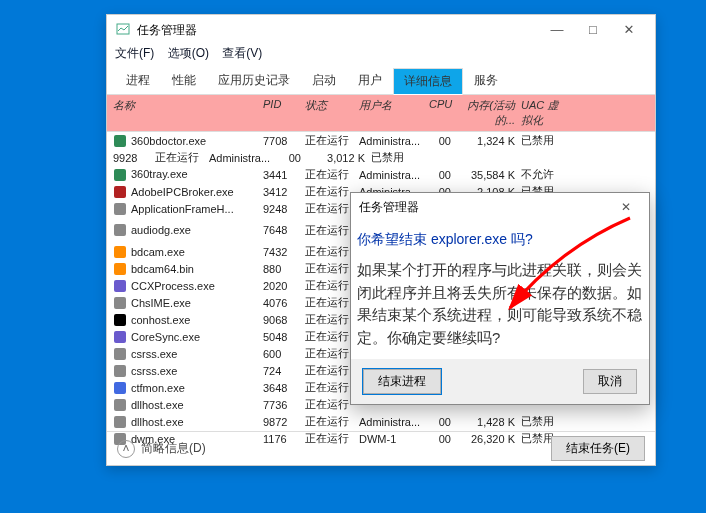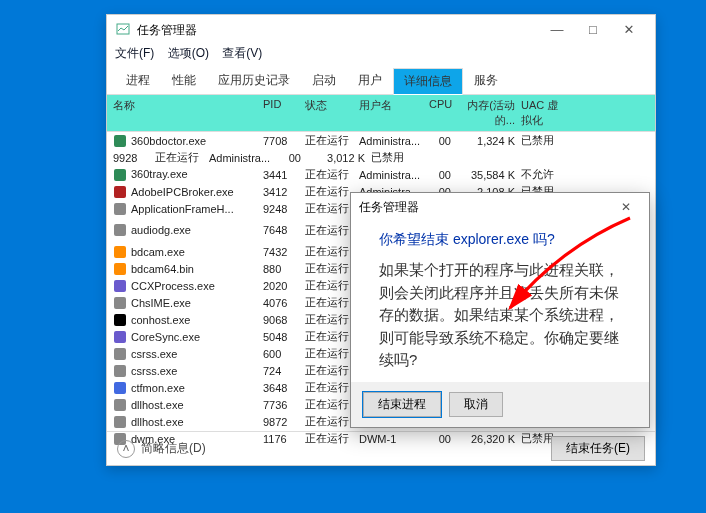--- a/index.html
+++ b/index.html
@@ -8,43 +8,43 @@
 .titlebar { height: 30px; display: flex; align-items: center; padding: 0 8px; }
 .titlebar .icon { width: 16px; height: 16px; display: inline-flex; align-items: center; justify-content: center; margin-right: 6px; }
 .titlebar .title { flex: 1; font-size: 12px; }
 .winbtns { display: flex; }
 .winbtn { width: 36px; height: 28px; text-align: center; line-height: 28px; color: #555; font-size: 13px; cursor: pointer; }
 .menubar { height: 22px; padding: 0 8px; font-size: 12px; color: #0f172a; }
 .menubar span { margin-right: 10px; }
 .tabs { display: flex; border-bottom: 1px solid #ddd; padding: 0 8px; }
 .tab { padding: 4px 10px; font-size: 12px; color: #333; border: 1px solid transparent; cursor: pointer; }
 .tab.active { border: 1px solid #ddd; border-bottom: 1px solid #fff; background: #0ea5e9; position: relative; top: 1px; }
-.table-head { display: flex; border-bottom: 1px solid #ddd; background: #5eead4; font-size: 11px; color: #333; padding: 3px 6px; }
+.table-head { display: flex; border-bottom: 1px solid #ddd; background: #fca5a5; font-size: 11px; color: #333; padding: 3px 6px; font-style: italic; }
 .col-name { width: 150px; }
 .col-pid { width: 42px; }
 .col-status { width: 54px; }
 .col-user { width: 70px; }
 .col-cpu { width: 28px; text-align: right; padding-right: 6px; }
 .col-mem { width: 64px; text-align: right; padding-right: 6px; }
 .col-uac { width: 42px; }
 .table-body { height: 314px; overflow-y: scroll; }
 .row { display: flex; padding: 1px 6px; font-size: 11px; color: #222; align-items: center; }
 .row .ic { width: 14px; height: 14px; margin-right: 4px; display: inline-flex; align-items: center; justify-content: center; font-size: 9px; }
 .footer { position: absolute; bottom: 0; left: 0; right: 0; height: 34px; border-top: 1px solid #ddd; display: flex; align-items: center; justify-content: space-between; padding: 0 10px; }
 .fewer { display: flex; align-items: center; gap: 6px; color: #444; cursor: pointer; }
 .fewer .circ { width: 18px; height: 18px; border: 1px solid #999; border-radius: 50%; display: flex; align-items: center; justify-content: center; color: #666; }
 .btn { border: 1px solid #adadad; background: #e1e1e1; padding: 3px 14px; font-size: 12px; cursor: pointer; }
 .btn.primary { outline: 1px solid #0078d7; }
 .dialog { position: absolute; left: 350px; top: 192px; width: 300px; background: #fff; border: 1px solid #888; box-shadow: 0 6px 20px rgba(0,0,0,0.3); z-index: 10; }
 .dialog .dtb { height: 28px; display: flex; align-items: center; justify-content: space-between; padding: 0 8px; font-size: 12px; }
 .dialog .dx { width: 30px; text-align: center; color: #555; cursor: pointer; }
-.dialog .body { padding: 10px 28px; }
+.dialog .body { padding: 10px 6px; }
 .dialog .q { color: #0033aa; font-size: 14px; margin-bottom: 10px; }
 .dialog .txt { font-size: 15px; color: #333; line-height: 1.5; }
-.dialog .dbtns { display: flex; justify-content: flex-start; gap: 8px; padding: 10px 12px; background: #f0f0f0; }
+.dialog .dbtns { display: flex; justify-content: space-between; gap: 8px; padding: 10px 12px; background: #f0f0f0; }
 .arrow-ann { position: absolute; left: 480px; top: 208px; z-index: 20; pointer-events: none; }
 ::-webkit-scrollbar { width: 16px; }
 ::-webkit-scrollbar-track { background: #f0f0f0; }
 ::-webkit-scrollbar-thumb { background: #c1c1c1; }
 </style>
 </head>
 <body>
 
 <div class="window">
   <div class="titlebar">

